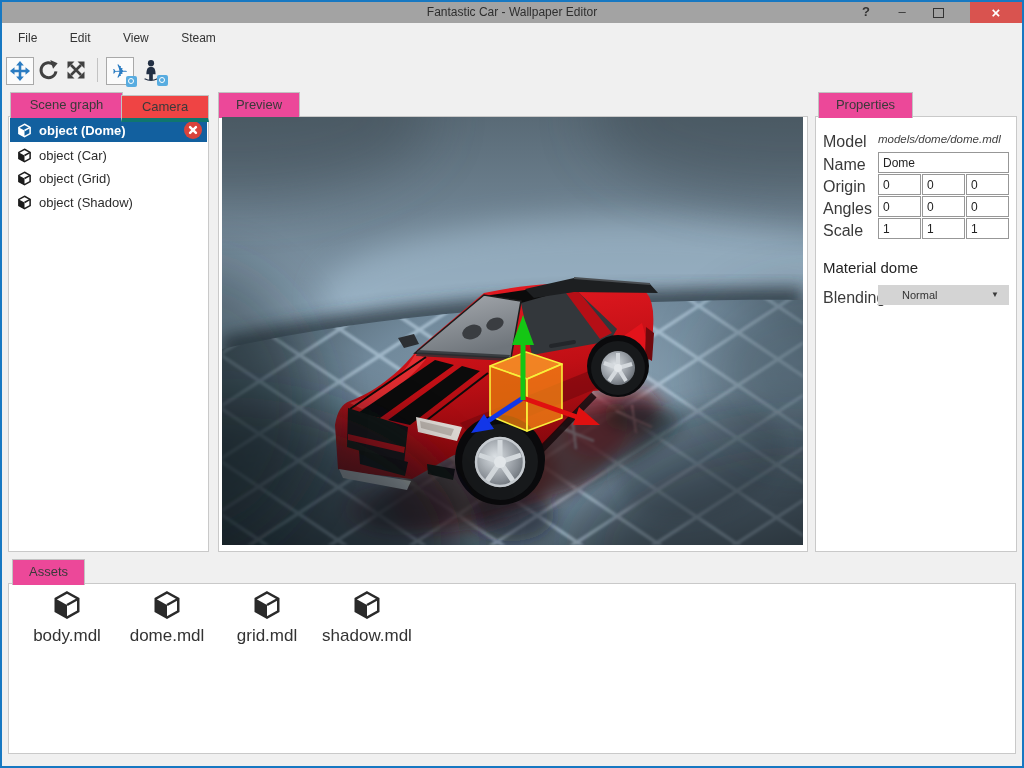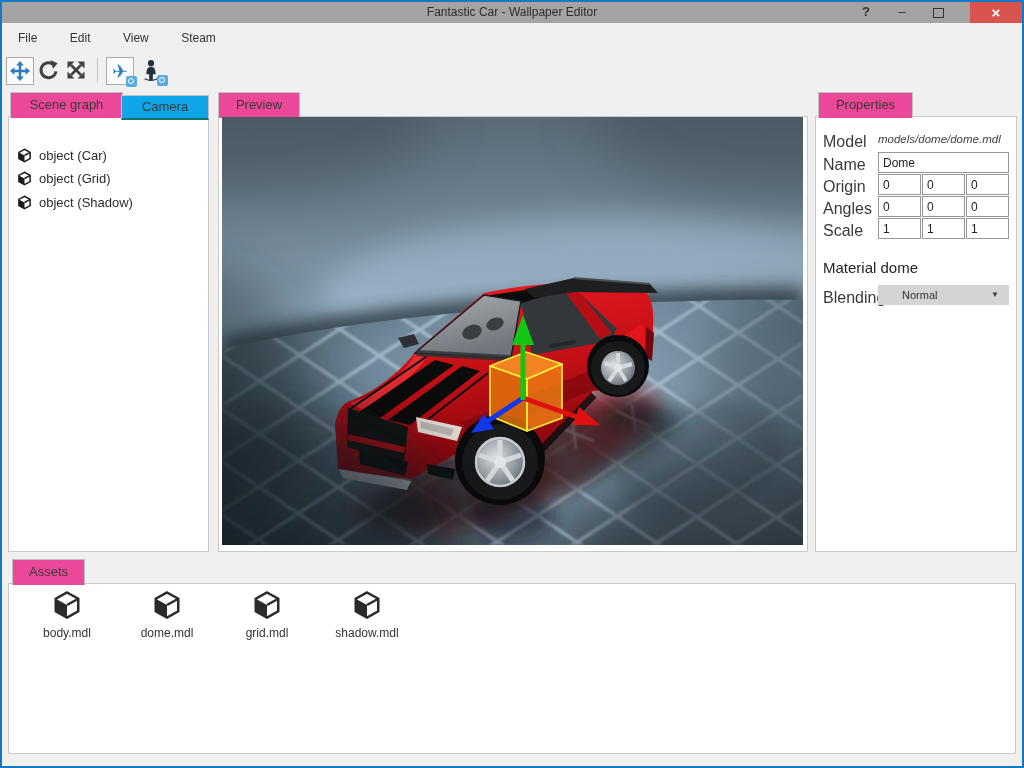--- a/index.html
+++ b/index.html
@@ -22,40 +22,40 @@
   .toolbar{position:absolute;left:4px;top:55px;height:32px;}
   .tool{position:absolute;width:26px;height:26px;top:2px;display:flex;align-items:center;justify-content:center;}
   .tool.bordered{border:1px solid #a9a9a9;background:#fbfbfb;}
   .tool-sep{position:absolute;left:93px;top:3px;width:1px;height:24px;background:#c3c3c3;}
   .badge{position:absolute;right:-4px;bottom:-3px;width:11px;height:11px;background:#58ace0;border-radius:2px;}
   .badge i{position:absolute;left:2px;top:2px;width:4px;height:4px;border:1.5px solid #fff;border-radius:50%;}
   .plane-glyph{font-size:19px;color:#2b7cc2;line-height:1;}
   
   .tab{position:absolute;background:#ec4899;border:1px solid #c2c2c2;border-bottom:none;z-index:3;
        font-size:13px;color:#3a3a3a;text-align:center;line-height:24px;height:25px;}
-  .tab.inactive{background:#0ea5e9;height:22px;line-height:21px;border-bottom:2px solid #0f766e;}
+  .tab.inactive{background:#ef4444;height:22px;line-height:21px;border-bottom:4px solid #0f766e;}
   .panel{position:absolute;background:#fff;border:1px solid #c9c9c9;z-index:2;}
   
   .srow{position:absolute;left:1px;right:1px;height:24px;display:flex;align-items:center;padding-left:7px;
         font-size:13px;color:#2c2c2c;}
   .srow .lbl{margin-left:7px;}
   .srow.sel{background:#12609f;color:#fff;font-weight:bold;}
   .del-btn{position:absolute;right:5px;top:3px;width:18px;height:18px;border-radius:50%;background:#d9433c;
            display:flex;align-items:center;justify-content:center;}
   
   .plabel{position:absolute;font-size:16px;color:#3a3a3a;}
   .pvalue-italic{position:absolute;font-size:11.5px;font-style:italic;color:#3f3f3f;}
   .pinput{position:absolute;height:17px;border:1px solid #979797;font-size:12px;color:#222;padding:1px 4px;
           font-family:"Liberation Sans",sans-serif;background:#fff;}
   .pheading{position:absolute;font-size:15px;color:#232323;}
   .dropdown{position:absolute;background:#d4d4d4;height:20px;font-size:11px;color:#333;line-height:20px;padding-left:24px;}
   .dropdown .arrow{position:absolute;right:10px;top:0;font-size:8px;color:#3a3a3a;}
   
   .asset{position:absolute;top:6px;width:100px;text-align:center;}
-  .asset .alabel{font-size:12px;color:#333;margin-top:2px;}
+  .asset .alabel{font-size:17px;color:#333;margin-top:2px;}
   .preview-svg{position:absolute;left:222px;top:117px;z-index:4;}
 </style>
 </head>
 <body>
 
 <div class="app">
   <div class="frame"></div>
 
   <div class="titlebar">
     <div class="title">Fantastic Car - Wallpaper Editor</div>
@@ -108,20 +108,33 @@
       </svg>
       <span class="badge">
           <i></i>
         </span>
     </div>
   </div>
 
   <div class="tab" style="left:10px;top:92px;width:111px">Scene graph</div>
   <div class="tab inactive" style="left:121px;top:95px;width:86px">Camera</div>
   <div class="panel" style="left:8px;top:116px;width:199px;height:434px">
+    <div class="srow sel" style="top:1px">
+      <svg width="15" height="15" viewBox="0 0 24 24">
+        <path d="M12 2 L21 7 V17 L12 22 L3 17 V7 Z" fill="none" stroke="#fff" stroke-width="2.4"></path>
+        <path d="M3 7 L12 12 L12 22 L3 17 Z" fill="#fff"></path>
+        <path d="M12 12 L21 7" stroke="#fff" stroke-width="2.4"></path>
+      </svg>
+      <span class="lbl">object (Dome)</span>
+      <div class="del-btn">
+        <svg width="10" height="10" viewBox="0 0 12 12">
+          <path d="M2.5 2.5 L9.5 9.5 M9.5 2.5 L2.5 9.5" stroke="#fff" stroke-width="3" stroke-linecap="round"></path>
+        </svg>
+      </div>
+    </div>
     <div class="srow" style="top:26px">
       <svg width="15" height="15" viewBox="0 0 24 24">
         <path d="M12 2 L21 7 V17 L12 22 L3 17 V7 Z" fill="#fff" stroke="#1c1c1c" stroke-width="2.4"></path>
         <path d="M3 7 L12 12 L12 22 L3 17 Z" fill="#1c1c1c"></path>
         <path d="M12 12 L21 7" stroke="#1c1c1c" stroke-width="2.4"></path>
       </svg>
       <span class="lbl">object (Car)</span>
     </div>
     <div class="srow" style="top:73px">
       <svg width="15" height="15" viewBox="0 0 24 24">

